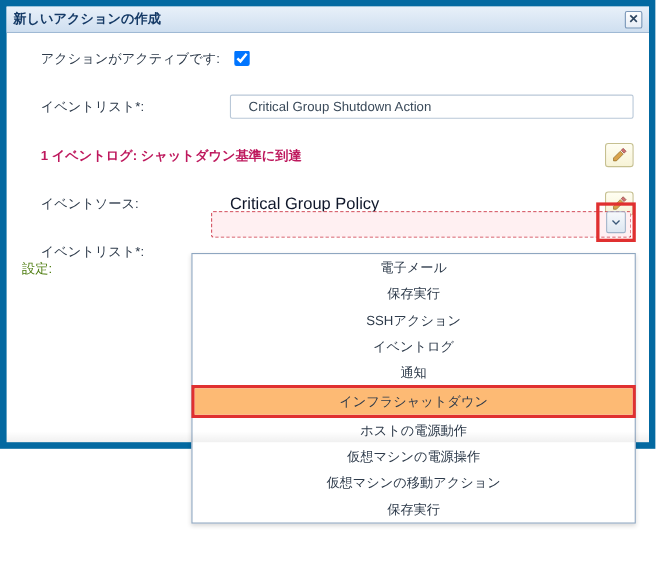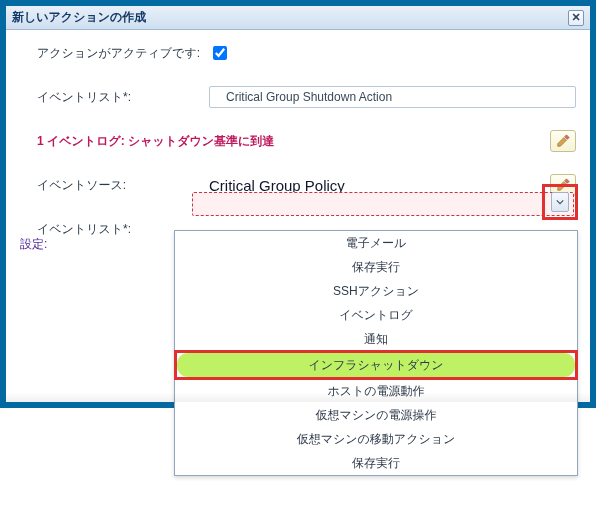--- a/index.html
+++ b/index.html
@@ -131,28 +131,27 @@
   }
   .dropdown .item.hover {
     background: #dfeaf5;
   }
   .dropdown .item-highlight {
     border: 3px solid #e03030;
     margin: -1px;
     position: relative;
   }
   .dropdown .item-highlight .item {
-    background: #bef264;
-    border-radius: 11px;
+    background: #fdba74;
   }
   .settings-label {
     position: absolute;
     left: 14px; top: 230px;
     font-size: 12px;
-    color: #4c1d95;
+    color: #4d7c0f;
   }
   .footer-shadow {
     position: absolute;
     left: 0; right: 0; bottom: 0;
     height: 10px;
     background: linear-gradient(rgba(0,0,0,0) , rgba(0,0,0,0.06));
     pointer-events: none;
   }
 </style>
 </head>

